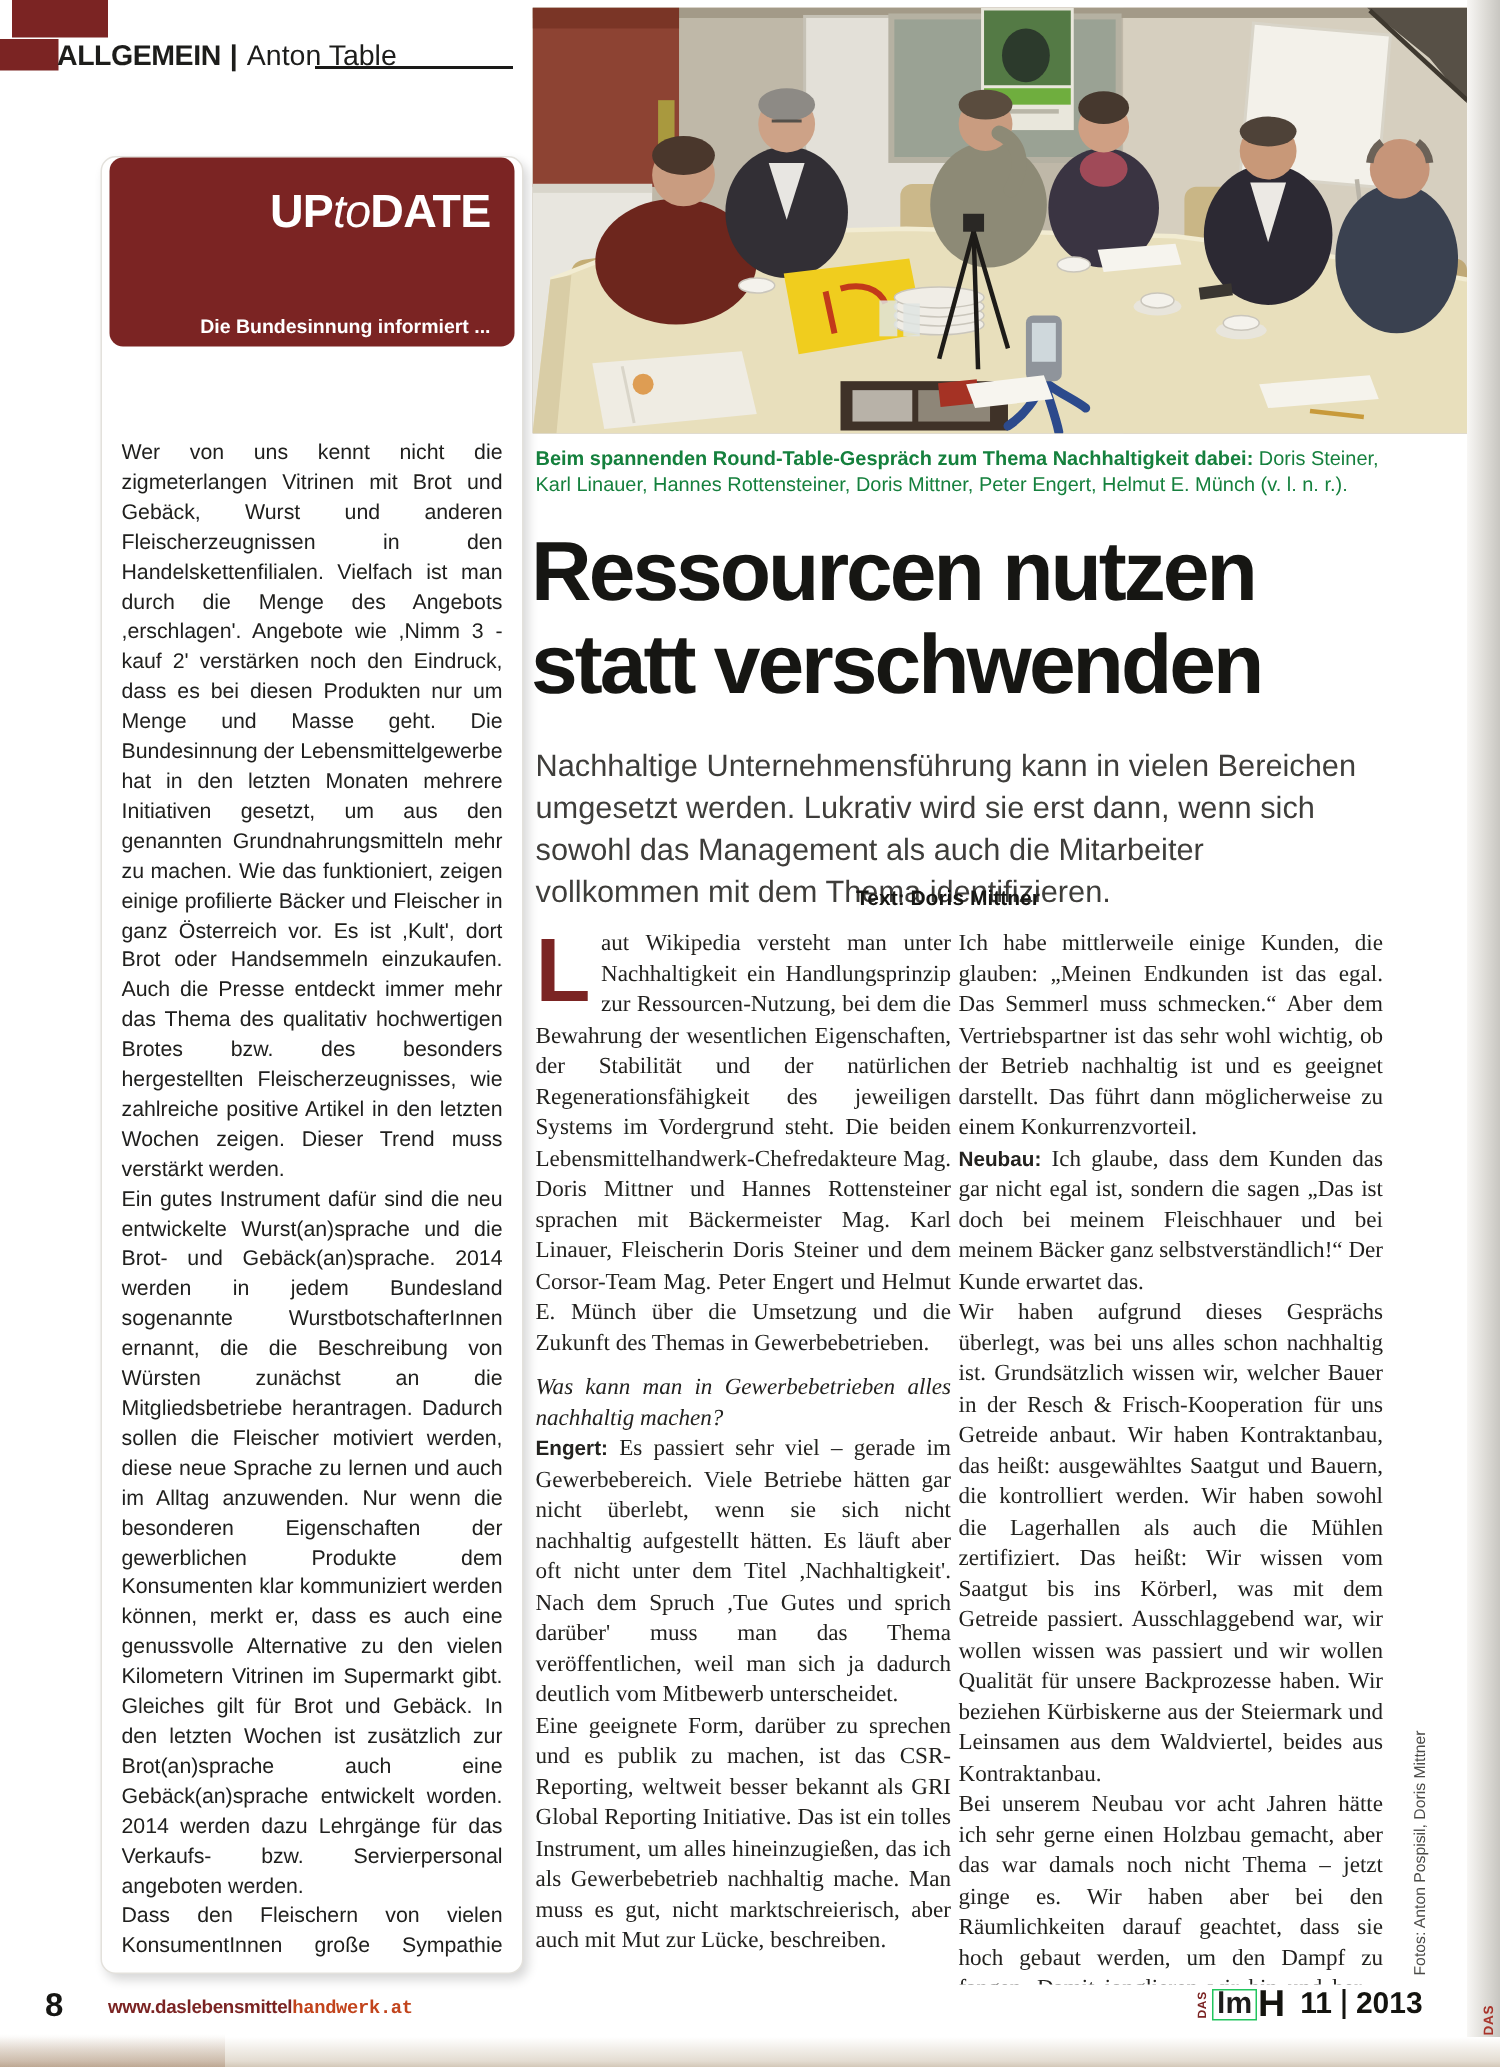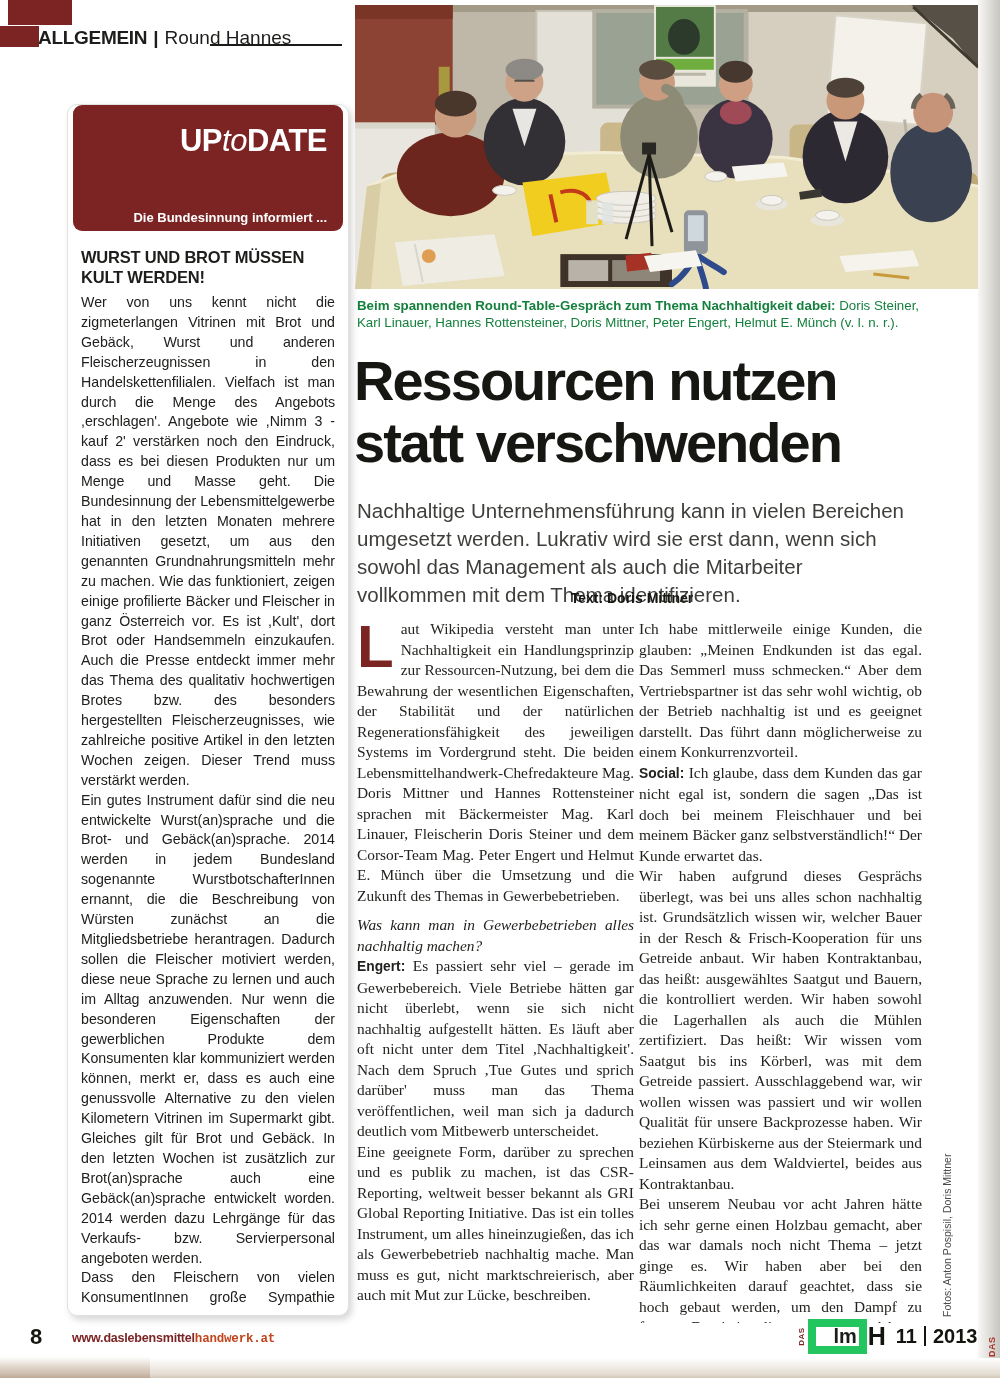--- a/index.html
+++ b/index.html
@@ -57,21 +57,21 @@
   .credit{position:absolute;left:941px;top:1317px;transform:rotate(-90deg);transform-origin:0 0;
           font-size:10.5px;color:#4a4a47;white-space:nowrap;}
 
   
   .pagenum{position:absolute;left:30px;top:1324px;font-size:22px;font-weight:bold;color:#161613;}
   .url{position:absolute;left:72px;top:1331px;font-size:12.5px;font-weight:bold;letter-spacing:-0.2px;}
   .url .u1{color:#7b2423;}
   .url .u2{color:#c2441c;font-family:Liberation Mono, monospace;}
   .logo-row{position:absolute;left:792px;top:1322px;height:28px;display:flex;align-items:center;}
   .logo-das{transform:rotate(-90deg);font-size:8px;font-weight:bold;color:#7b2423;letter-spacing:0.5px;}
-  .logo-lm{font-weight:bold;font-size:20px;line-height:18px;border:8px solid #22c55e;padding:0 2px 1px 17px;margin-left:-2px;}
+  .logo-lm{font-weight:bold;font-size:20px;line-height:18px;border:1px solid #22c55e;padding:0 2px 1px 2px;margin-left:-2px;}
   .logo-h{font-weight:bold;font-size:25px;margin-left:1px;color:#14140f;}
   .logo-issue,.logo-year{font-weight:bold;font-size:20px;color:#14140f;}
   .logo-issue{margin-left:10px;}
   .logo-bar{width:2px;height:20px;background:#14140f;margin:0 7px;}
 
   
   .edge-right{position:absolute;left:978px;top:0;width:22px;height:1378px;
               background:linear-gradient(to right,#f8f7f5 0%,#dedcd7 55%,#c8c6c1 100%);}
   .edge-bottom{position:absolute;left:0;top:1358px;width:1000px;height:20px;
                background:linear-gradient(to bottom,#ffffff 0%,#e4ddd2 80%,#d3c8b8 100%);}
@@ -81,32 +81,31 @@
             font-size:9px;font-weight:bold;color:#a8332a;z-index:5;letter-spacing:0.5px;}
 </style>
 </head>
 <body>
 
 <div class="page">
 
   <div class="corner-block1"></div>
   <div class="corner-block2"></div>
   <div class="kicker">
-    <span class="sec">ALLGEMEIN</span><span class="div">|</span><span class="topic">Round Hannes</span>
+    <span class="sec">ALLGEMEIN</span><span class="div">|</span><span class="topic">Anton Table</span>
   </div>
   <div class="kicker-line"></div>
 
   <div class="sidebar">
     <div class="uptodate">
       <div class="uptodate-title">
         <span>UP</span><span class="to">to</span><span>DATE</span>
       </div>
       <div class="uptodate-tag">Die Bundesinnung informiert ...</div>
     </div>
-    <div class="sb-heading">WURST UND BROT MÜSSEN KULT WERDEN!</div>
     <div class="sb-body">
       <p>Wer von uns kennt nicht die zigmeterlangen Vitrinen mit Brot und Gebäck, Wurst und anderen Fleischerzeugnissen in den Handelskettenfilialen. Vielfach ist man durch die Menge des Angebots ,erschlagen'. Angebote wie ,Nimm 3 - kauf 2' verstärken noch den Eindruck, dass es bei diesen Produkten nur um Menge und Masse geht. Die Bundesinnung der Lebensmittelgewerbe hat in den letzten Monaten mehrere Initiativen gesetzt, um aus den genannten Grundnahrungsmitteln mehr zu machen. Wie das funktioniert, zeigen einige profilierte Bäcker und Fleischer in ganz Österreich vor. Es ist ,Kult', dort Brot oder Handsemmeln einzukaufen. Auch die Presse entdeckt immer mehr das Thema des qualitativ hochwertigen Brotes bzw. des besonders hergestellten Fleischerzeugnisses, wie zahlreiche positive Artikel in den letzten Wochen zeigen. Dieser Trend muss verstärkt werden.</p>
       <p>Ein gutes Instrument dafür sind die neu entwickelte Wurst(an)sprache und die Brot- und Gebäck(an)sprache. 2014 werden in jedem Bundesland sogenannte WurstbotschafterInnen ernannt, die die Beschreibung von Würsten zunächst an die Mitgliedsbetriebe herantragen. Dadurch sollen die Fleischer motiviert werden, diese neue Sprache zu lernen und auch im Alltag anzuwenden. Nur wenn die besonderen Eigenschaften der gewerblichen Produkte dem Konsumenten klar kommuniziert werden können, merkt er, dass es auch eine genussvolle Alternative zu den vielen Kilometern Vitrinen im Supermarkt gibt. Gleiches gilt für Brot und Gebäck. In den letzten Wochen ist zusätzlich zur Brot(an)sprache auch eine Gebäck(an)sprache entwickelt worden. 2014 werden dazu Lehrgänge für das Verkaufs- bzw. Servierpersonal angeboten werden.</p>
       <p>Dass den Fleischern von vielen KonsumentInnen große Sympathie entgegengebracht wird, zeigt die Facebook-Aktion zur Verteidigung der Wurstsemmel. Diese Aktion wurde beim Staatspreis Public Relations 2013 zum Sieger in den Kategorie ,Online &amp; Social Media PR' gekürt.</p>
 
     </div>
   </div>
 
   <div class="photo">
     <svg viewBox="0 0 625 285" preserveAspectRatio="none">
@@ -263,21 +262,21 @@
 
   <div class="col col1">
     <p><span class="dropcap">L</span><span>aut Wikipedia versteht man unter Nachhaltigkeit ein Handlungsprinzip zur Ressourcen-Nutzung, bei dem die Bewahrung der wesentlichen Eigenschaften, der Stabilität und der natürlichen Regenerationsfähigkeit des jeweiligen Systems im Vordergrund steht. Die beiden Lebensmittelhandwerk-Chefredakteure Mag. Doris Mittner und Hannes Rottensteiner sprachen mit Bäckermeister Mag. Karl Linauer, Fleischerin Doris Steiner und dem Corsor-Team Mag. Peter Engert und Helmut E. Münch über die Umsetzung und die Zukunft des Themas in Gewerbebetrieben.</span></p>
     <p class="q">Was kann man in Gewerbebetrieben alles nachhaltig machen?</p>
     <p><span class="lead">Engert:</span> <span>Es passiert sehr viel – gerade im Gewerbebereich. Viele Betriebe hätten gar nicht überlebt, wenn sie sich nicht nachhaltig aufgestellt hätten. Es läuft aber oft nicht unter dem Titel ,Nachhaltigkeit'. Nach dem Spruch ,Tue Gutes und sprich darüber' muss man das Thema veröffentlichen, weil man sich ja dadurch deutlich vom Mitbewerb unterscheidet.</span></p>
     <p>Eine geeignete Form, darüber zu sprechen und es publik zu machen, ist das CSR-Reporting, weltweit besser bekannt als GRI Global Reporting Initiative. Das ist ein tolles Instrument, um alles hineinzugießen, das ich als Gewerbebetrieb nachhaltig mache. Man muss es gut, nicht marktschreierisch, aber auch mit Mut zur Lücke, beschreiben.</p>
   </div>
 
   <div class="col col2">
     <p>Ich habe mittlerweile einige Kunden, die glauben: „Meinen Endkunden ist das egal. Das Semmerl muss schmecken.“ Aber dem Vertriebspartner ist das sehr wohl wichtig, ob der Betrieb nachhaltig ist und es geeignet darstellt. Das führt dann möglicherweise zu einem Konkurrenzvorteil.</p>
-    <p><span class="lead">Social:</span> <span>Ich glaube, dass dem Kunden das gar nicht egal ist, sondern die sagen „Das ist doch bei meinem Fleischhauer und bei meinem Bäcker ganz selbstverständlich!“ Der Kunde erwartet das.</span></p>
+    <p><span class="lead">Neubau:</span> <span>Ich glaube, dass dem Kunden das gar nicht egal ist, sondern die sagen „Das ist doch bei meinem Fleischhauer und bei meinem Bäcker ganz selbstverständlich!“ Der Kunde erwartet das.</span></p>
     <p>Wir haben aufgrund dieses Gesprächs überlegt, was bei uns alles schon nachhaltig ist. Grundsätzlich wissen wir, welcher Bauer in der Resch &amp; Frisch-Kooperation für uns Getreide anbaut. Wir haben Kontraktanbau, das heißt: ausgewähltes Saatgut und Bauern, die kontrolliert werden. Wir haben sowohl die Lagerhallen als auch die Mühlen zertifiziert. Das heißt: Wir wissen vom Saatgut bis ins Körberl, was mit dem Getreide passiert. Ausschlaggebend war, wir wollen wissen was passiert und wir wollen Qualität für unsere Backprozesse haben. Wir beziehen Kürbiskerne aus der Steiermark und Leinsamen aus dem Waldviertel, beides aus Kontraktanbau.</p>
     <p>Bei unserem Neubau vor acht Jahren hätte ich sehr gerne einen Holzbau gemacht, aber das war damals noch nicht Thema – jetzt ginge es. Wir haben aber bei den Räumlichkeiten darauf geachtet, dass sie hoch gebaut werden, um den Dampf zu fangen. Damit jonglieren wir hin und her – im Winter</p>
   </div>
 
   <div class="credit">Fotos: Anton Pospisil, Doris Mittner</div>
 
   <div class="pagenum">8</div>
   <div class="url">
     <span class="u1">www.daslebensmittel</span><span class="u2">handwerk.at</span>
   </div>

